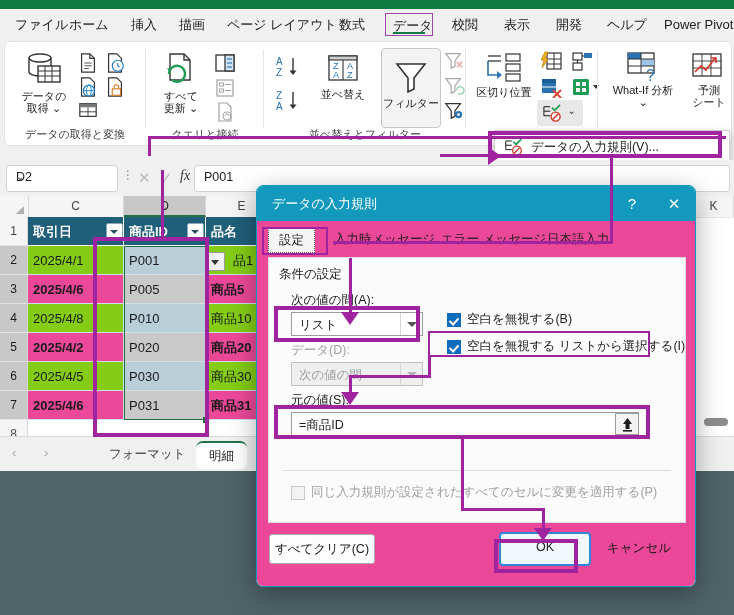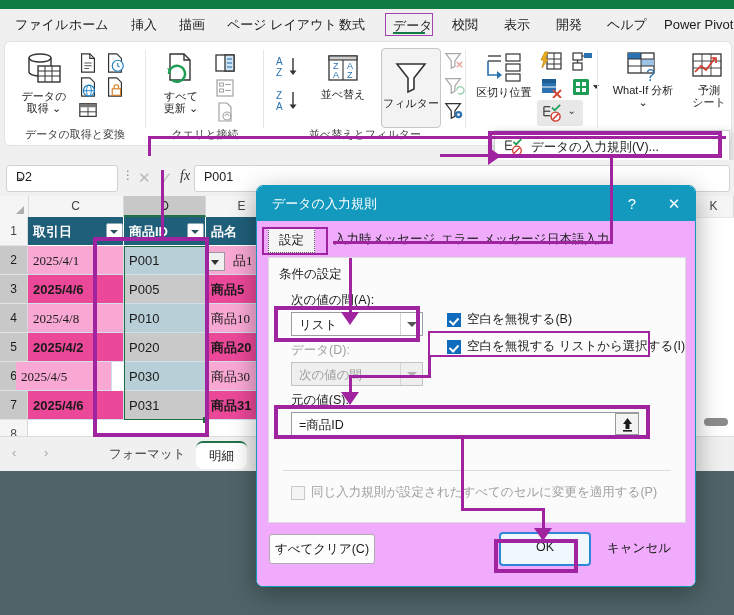--- a/index.html
+++ b/index.html
@@ -46,41 +46,41 @@
   .gridwrap{position:absolute;left:0;top:196px;width:734px;height:240px;background:#fff;overflow:hidden;}
   .colhdr{position:absolute;left:0;top:0;height:21px;background:#f5f5f5;border-bottom:1px solid #cfcfcf;width:734px;}
   .ch{position:absolute;top:0;height:21px;line-height:21px;text-align:center;font-size:12px;color:#444;border-right:1px solid #d8d8d8;box-sizing:border-box;}
   .ch.act{background:#c8c8c8;color:#1b1b1b;border-bottom:2px solid #217346;}
   .corner{position:absolute;left:0;top:0;width:28px;height:21px;background:#f5f5f5;border-right:1px solid #d8d8d8;}
   .corner:after{content:"";position:absolute;right:4px;bottom:3px;border-left:8px solid transparent;border-bottom:8px solid #b0b0b0;}
   .rh{position:absolute;left:0;width:28px;height:29px;line-height:29px;text-align:center;font-size:12px;color:#444;background:#f5f5f5;border-right:1px solid #d8d8d8;border-bottom:1px solid #e3e3e3;box-sizing:border-box;}
   .rh.act{background:#c8c8c8;color:#1b1b1b;}
   .cell{position:absolute;height:29px;line-height:29px;font-size:13px;box-sizing:border-box;border-right:1px solid #cfe0e8;border-bottom:1px solid #cfe0e8;padding-left:5px;white-space:nowrap;overflow:hidden;}
   .hdrcell{background:#1f5f7a;color:#fff;font-weight:bold;font-size:13px;border-right:1px solid #fff;border-bottom:1px solid #fff;}
-  .bandA{background:#f9a8d4;font-family:Liberation Serif, serif;}
+  .bandA{background:#84cc16;}
   .bandB{background:#ec4899;font-weight:bold;}
   .selcell{background:#b9cfd8;}
   .selcell2{background:#c9c9c9;}
   .fdrop{position:absolute;width:15px;height:15px;background:#fff;border:1px solid #8aa7b4;border-radius:2px;}
   .fdrop:after{content:"";position:absolute;left:3px;top:6px;border-left:4px solid transparent;border-right:4px solid transparent;border-top:4px solid #2a5160;}
   .selrange{position:absolute;border:1.6px solid #1e6b3f;box-sizing:border-box;pointer-events:none;}
   .selhandle{position:absolute;width:6px;height:6px;background:#1e6b3f;}
   .dvarrow{position:absolute;width:17px;height:17px;background:#f0f0f0;border:1px solid #9a9a9a;}
   .dvarrow:after{content:"";position:absolute;left:4px;top:7px;border-left:4px solid transparent;border-right:4px solid transparent;border-top:5px solid #333;}
   
   .sheetbar{position:absolute;left:0;top:436px;width:734px;height:34px;background:#f0f0f0;border-top:1px solid #dcdcdc;}
   .navarrows{position:absolute;left:12px;top:8px;}
   .stab{position:absolute;top:4px;height:26px;line-height:26px;padding:0 13px;font-size:12.5px;color:#444;white-space:nowrap;}
   .stab.sel{background:#fff;color:#1b1b1b;border-top:2px solid #217346;border-radius:7px;}
   
   .dialog{position:absolute;left:256px;top:185px;width:438px;height:400px;background:#f5f5f5;border:1px solid #1299bd;border-radius:7px;box-shadow:0 7px 26px rgba(0,0,0,.34);overflow:hidden;}
   .dlgtitle{position:absolute;left:0;top:0;width:100%;height:35px;background:#1299bd;}
   .dlgtitle .t{position:absolute;left:15px;top:9px;font-size:13px;color:#fff;}
   .dlgbtn{position:absolute;top:0;width:42px;height:35px;line-height:35px;text-align:center;color:#fff;font-size:15px;}
-  .dlgbody{position:absolute;left:0;top:35px;width:100%;height:365px;background:#f0abfc;}
+  .dlgbody{position:absolute;left:0;top:35px;width:100%;height:365px;background:#ec4899;}
   .tabs{position:absolute;left:11px;top:6px;height:26px;}
   .dtab{position:absolute;top:0;height:24px;line-height:24px;padding:0 10px;font-size:12.5px;color:#1b1b1b;white-space:nowrap;}
   .dtab.sel{border:1px dotted #555;background:#f5f5f5;}
   .panel{position:absolute;left:11px;top:36px;width:416px;height:264px;background:#fbfbfb;border:1px solid #dcdcdc;}
   .lbl{position:absolute;font-size:12.5px;color:#1b1b1b;white-space:nowrap;}
   .lbl.dim{color:#a0a0a0;}
   .sel-input{position:absolute;background:#fff;border:1px solid #9b9b9b;box-sizing:border-box;}
   .sel-input.dis{background:#efefef;border-color:#c3c3c3;}
   .sel-input .txt{position:absolute;left:7px;top:4px;font-size:12.5px;color:#1b1b1b;white-space:nowrap;}
   .sel-input.dis .txt{color:#9d9d9d;}
@@ -452,21 +452,21 @@
   <div class="cell bandB" style="left:206px;top:79px;width:72px"><span>商品5</span></div>
 
   <div class="cell bandA" style="left:28px;top:108px;width:96px"><span>2025/4/8</span></div>
   <div class="cell selcell" style="left:124px;top:108px;width:82px"><span>P010</span></div>
   <div class="cell bandA" style="left:206px;top:108px;width:72px"><span>商品10</span></div>
 
   <div class="cell bandB" style="left:28px;top:137px;width:96px"><span>2025/4/2</span></div>
   <div class="cell selcell2" style="left:124px;top:137px;width:82px"><span>P020</span></div>
   <div class="cell bandB" style="left:206px;top:137px;width:72px"><span>商品20</span></div>
 
-  <div class="cell bandA" style="left:16px;top:166px;width:96px"><span>2025/4/5</span></div>
+  <div class="cell bandA" style="left:28px;top:166px;width:96px"><span>2025/4/5</span></div>
   <div class="cell selcell" style="left:124px;top:166px;width:82px"><span>P030</span></div>
   <div class="cell bandA" style="left:206px;top:166px;width:72px"><span>商品30</span></div>
 
   <div class="cell bandB" style="left:28px;top:195px;width:96px"><span>2025/4/6</span></div>
   <div class="cell selcell2" style="left:124px;top:195px;width:82px"><span>P031</span></div>
   <div class="cell bandB" style="left:206px;top:195px;width:72px"><span>商品31</span></div>
 
   <div class="cell" style="left:28px;top:224px;width:250px;background:#fff;border-color:#e8e8e8"></div>
   <div style="position:absolute;left:694px;top:21px;width:40px;height:210px;background:#fff"></div>
   <div style="position:absolute;left:694px;top:21px;width:40px;height:1px;background:#e8e8e8"></div>

